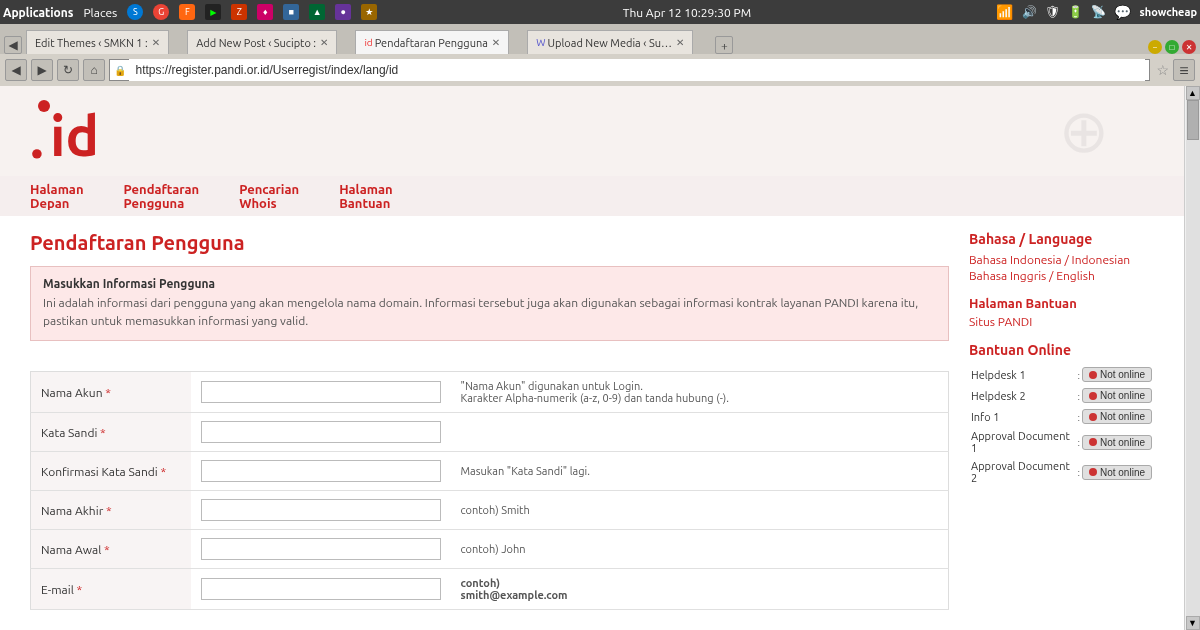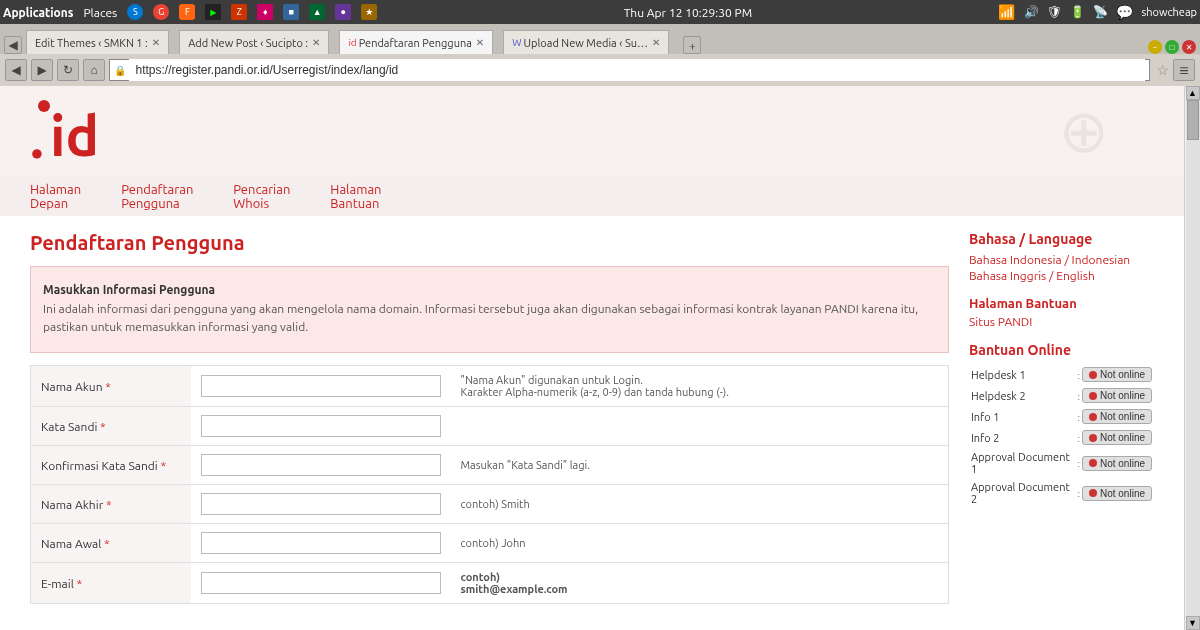--- a/index.html
+++ b/index.html
@@ -38,21 +38,21 @@
       background: #e8e4de;
       border: 1px solid #aaa;
       border-bottom: none;
       font-size: 11px;
       color: #333;
       cursor: pointer;
       max-width: 180px;
       overflow: hidden;
       white-space: nowrap;
       text-overflow: ellipsis;
-      margin-right: 10px;
+      margin-right: 18px;
     }
     .tab.active {
       background: #f5f5f5;
       z-index: 1;
     }
     .tab-close { margin-left: 4px; color: #666; font-size: 10px; }
 
     
     #nav-bar {
       display: flex;
@@ -109,20 +109,21 @@
       background: #f5eeee;
       padding: 6px 30px;
       display: flex;
       gap: 40px;
     }
     .nav-item {
       color: #cc2222;
       font-size: 13px;
       cursor: pointer;
       text-decoration: none;
+      font-weight: bold;
     }
 
     
     #content-wrapper {
       display: flex;
       padding: 15px 30px;
       gap: 20px;
     }
 
     
@@ -132,22 +133,22 @@
       color: #cc2222;
       font-size: 20px;
       font-weight: bold;
       margin-bottom: 12px;
     }
 
     
     .info-box {
       background: #fde8e8;
       border: 1px solid #e8c0c0;
-      padding: 16px 12px;
-      margin-bottom: 12px;
+      padding: 10px 12px;
+      margin-bottom: 30px;
       font-size: 12px;
     }
     .info-box-title { font-weight: bold; color: #333; margin-bottom: 4px; }
     .info-box-text { color: #555; line-height: 1.5; }
 
     .required-note {
       text-align: right;
       color: #cc2222;
       font-size: 12px;
       margin-bottom: 6px;
@@ -294,21 +295,21 @@
   <div id="taskbar-center">
     <span>Thu Apr 12  10:29:30 PM</span>
   </div>
   <div id="taskbar-right">
     <span style="font-size:14px;">📶</span>
     <span style="font-size:12px;">🔊</span>
     <span style="font-size:12px;">🛡</span>
     <span style="font-size:12px;">🔋</span>
     <span style="font-size:12px;">📡</span>
     <span style="font-size:14px;">💬</span>
-    <span style="font-size:11px;">showcheap</span>
+    <span style="font-size:11px;font-weight:bold;">showcheap</span>
   </div>
 </div>
 
 <div id="browser-chrome">
 
   <div id="tab-bar">
     <div class="nav-btn" style="width:18px;height:18px;margin-right:4px;">◀</div>
     <div class="tab">
       <span>Edit Themes ‹ SMKN 1 :</span>
       <span class="tab-close">✕</span>
@@ -508,32 +509,20 @@
           <span style="font-size:10px;color:#666;">:</span>
         </td>
         <td>
           <button class="not-online-btn">
             <span class="not-online-dot"></span>
             <span>Not online</span>
           </button>
         </td>
       </tr>
                   <tr>
-        <td style="font-size:11px;color:#333;padding-right:4px;">Info 2</td>
-        <td style="padding:2px 0;">
-          <span style="font-size:10px;color:#666;">:</span>
-        </td>
-        <td>
-          <button class="not-online-btn">
-            <span class="not-online-dot"></span>
-            <span>Not online</span>
-          </button>
-        </td>
-      </tr>
-                  <tr>
         <td style="font-size:11px;color:#333;padding-right:4px;">Approval Document 1</td>
         <td style="padding:2px 0;">
           <span style="font-size:10px;color:#666;">:</span>
         </td>
         <td>
           <button class="not-online-btn">
             <span class="not-online-dot"></span>
             <span>Not online</span>
           </button>
         </td>

